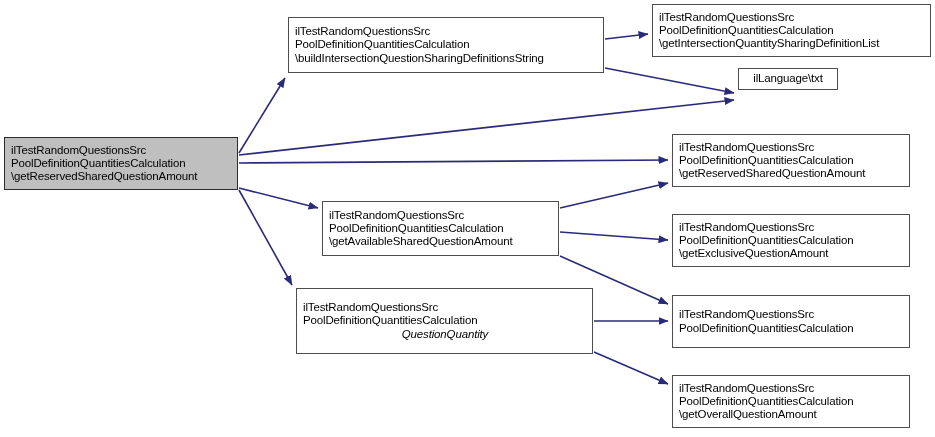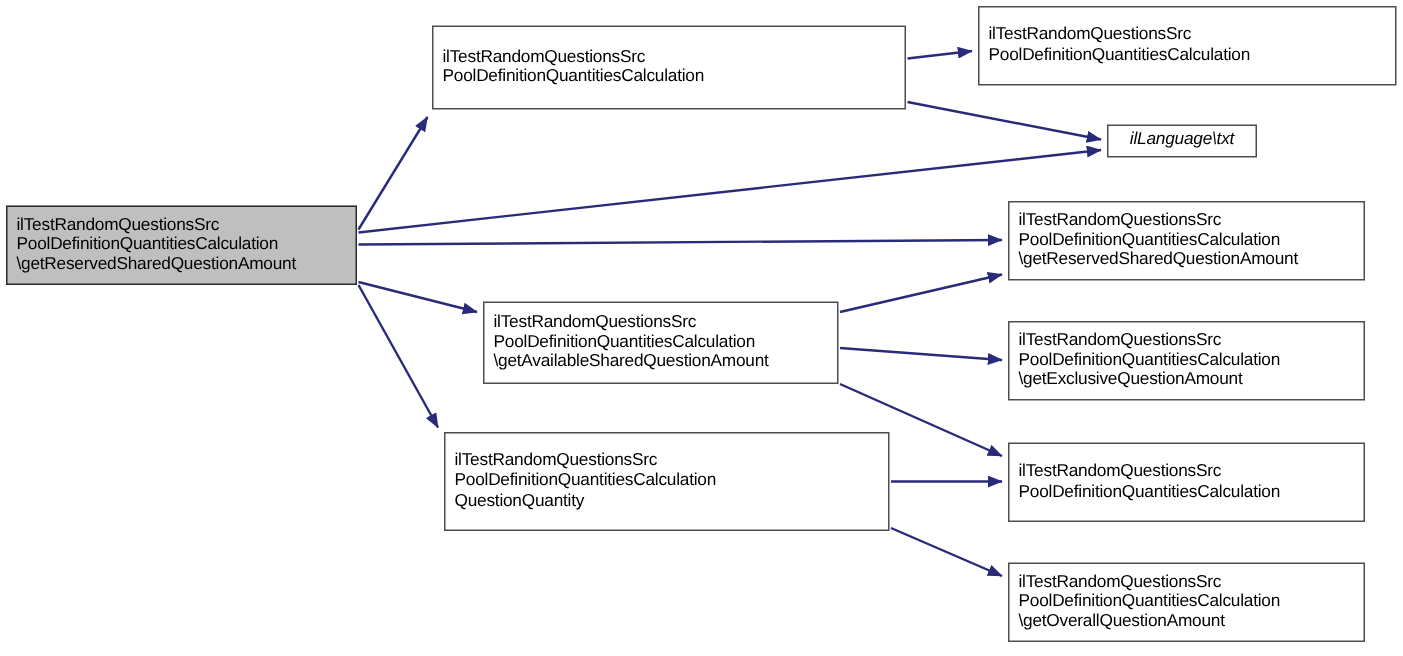--- a/index.html
+++ b/index.html
@@ -50,21 +50,22 @@
     display: block;
   }
   .node.center .ln {
     text-align: left;
   }
   .node.center .ln.l1,
   .node.center .ln.l2 {
     text-align: left;
   }
   .node.mixed .ln.l4 {
-    text-align: left;
+    text-align: center;
+    font-style: italic;
   }
   .node.single {
     justify-content: center;
     align-items: center;
     padding: 2px 6px;
   }
 </style>
 </head>
 <body>
 
@@ -94,28 +95,30 @@
 
   <div class="node root" style="left: 4px; top: 137px; width: 234px; height: 53px; background: rgb(191, 191, 191);">
     <span class="ln l1">ilTestRandomQuestionsSrc</span>
     <span class="ln l2">PoolDefinitionQuantitiesCalculation</span>
     <span class="ln l3">\getReservedSharedQuestionAmount</span>
   </div>
 
   <div class="node" style="left: 288px; top: 17px; width: 316px; height: 56px;">
     <span class="ln l1">ilTestRandomQuestionsSrc</span>
     <span class="ln l2">PoolDefinitionQuantitiesCalculation</span>
+    <span class="ln l3">\buildIntersectionQuestionSharingDefinitionsString</span>
   </div>
 
   <div class="node" style="left: 652px; top: 4px; width: 279px; height: 53px;">
     <span class="ln l1">ilTestRandomQuestionsSrc</span>
     <span class="ln l2">PoolDefinitionQuantitiesCalculation</span>
+    <span class="ln l3">\getIntersectionQuantitySharingDefinitionList</span>
   </div>
 
-  <div class="node single" style="left: 738px; top: 83px; width: 100px; height: 22px; font-style: italic;">
+  <div class="node single" style="left: 738px; top: 68px; width: 100px; height: 22px;">
     <span class="ln l1">ilLanguage\txt</span>
   </div>
 
   <div class="node" style="left: 672px; top: 134px; width: 238px; height: 53px;">
     <span class="ln l1">ilTestRandomQuestionsSrc</span>
     <span class="ln l2">PoolDefinitionQuantitiesCalculation</span>
     <span class="ln l3">\getReservedSharedQuestionAmount</span>
   </div>
 
   <div class="node" style="left: 322px; top: 201px; width: 237px; height: 55px;">

